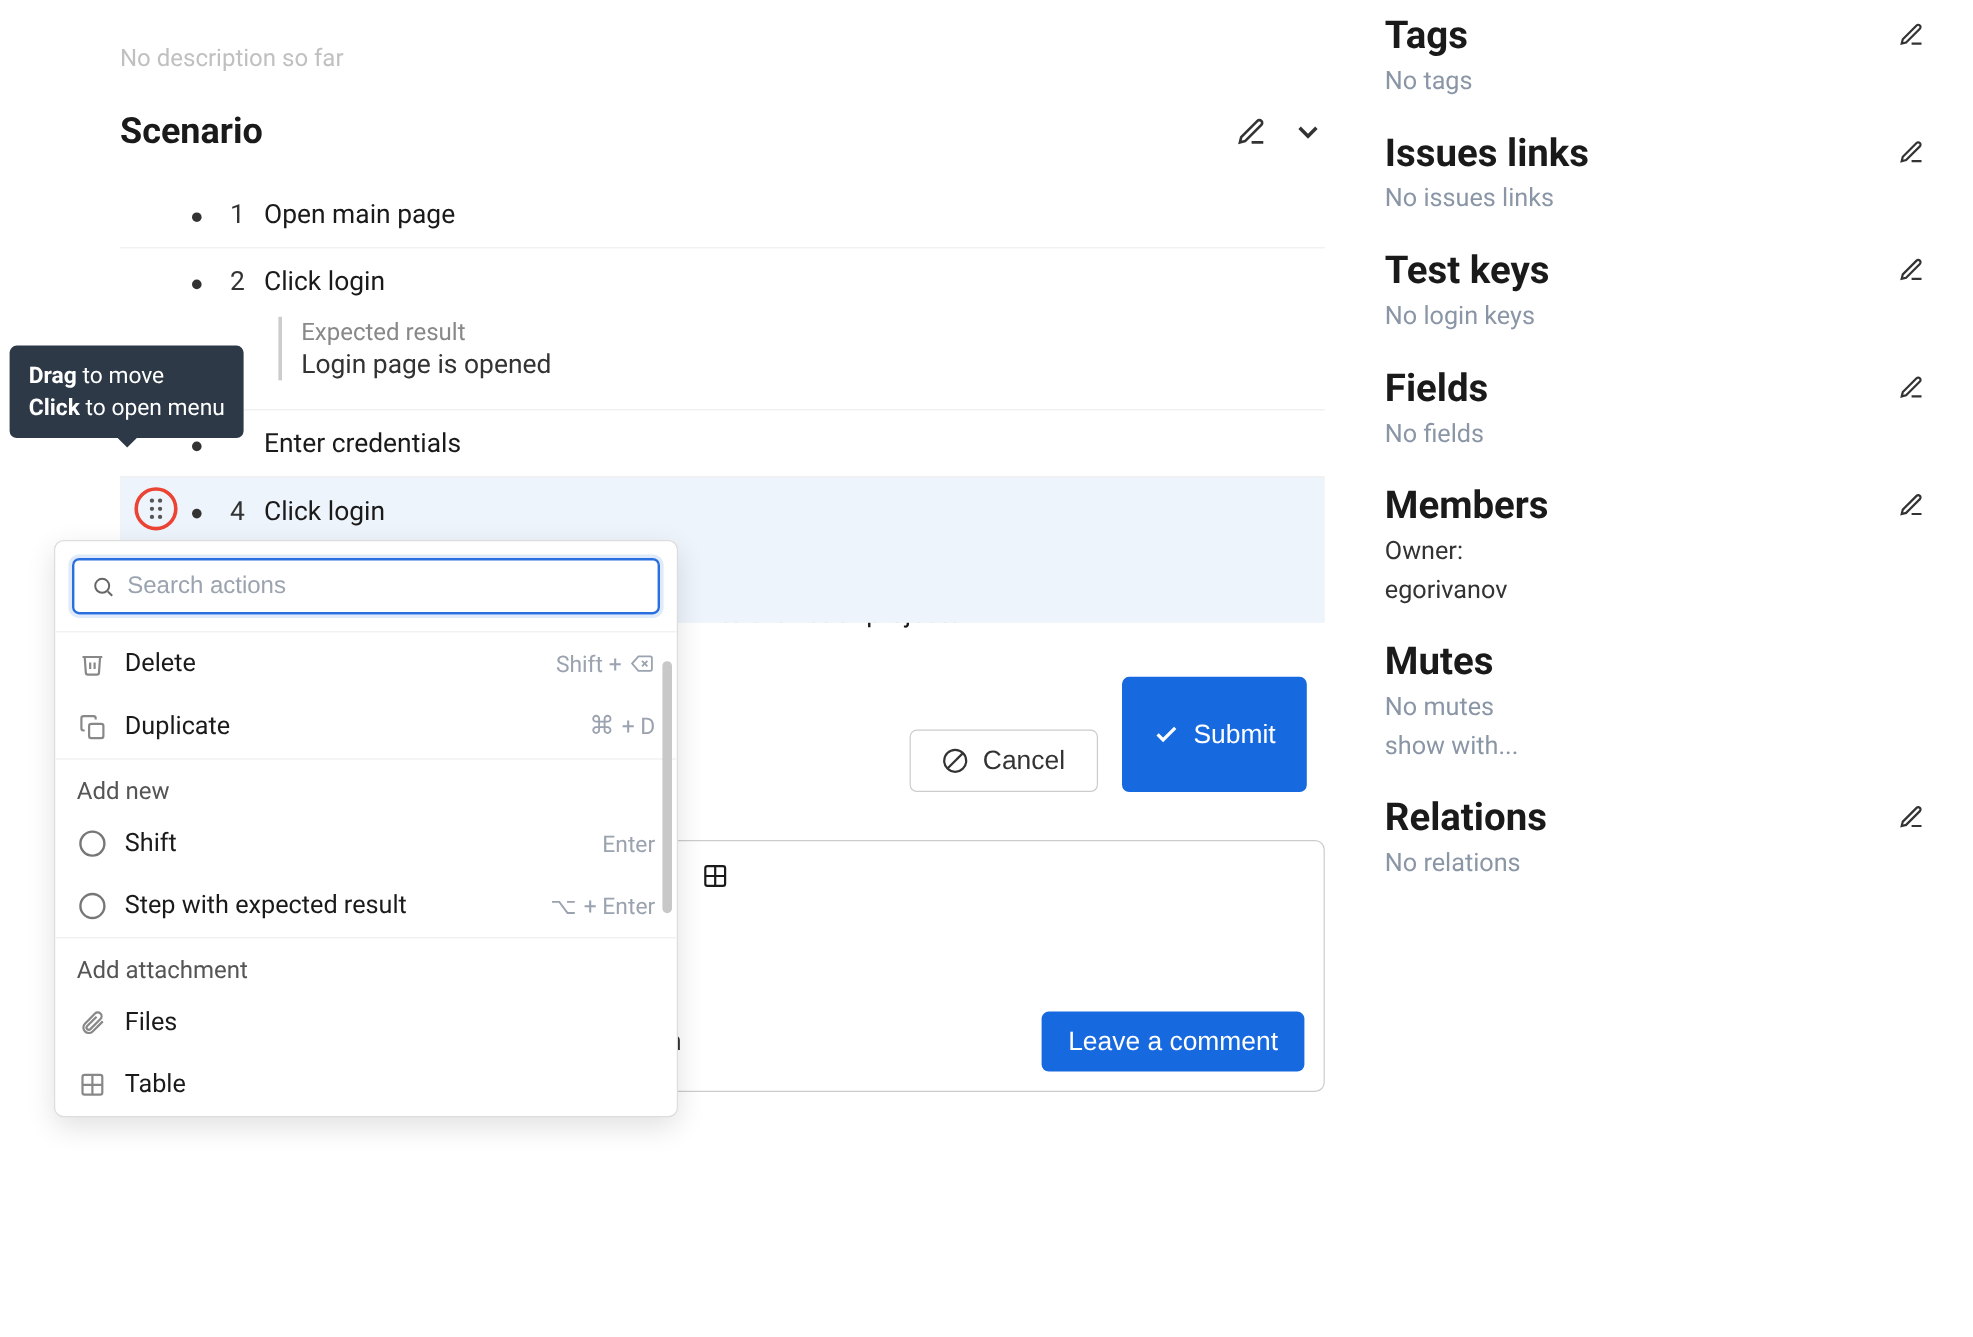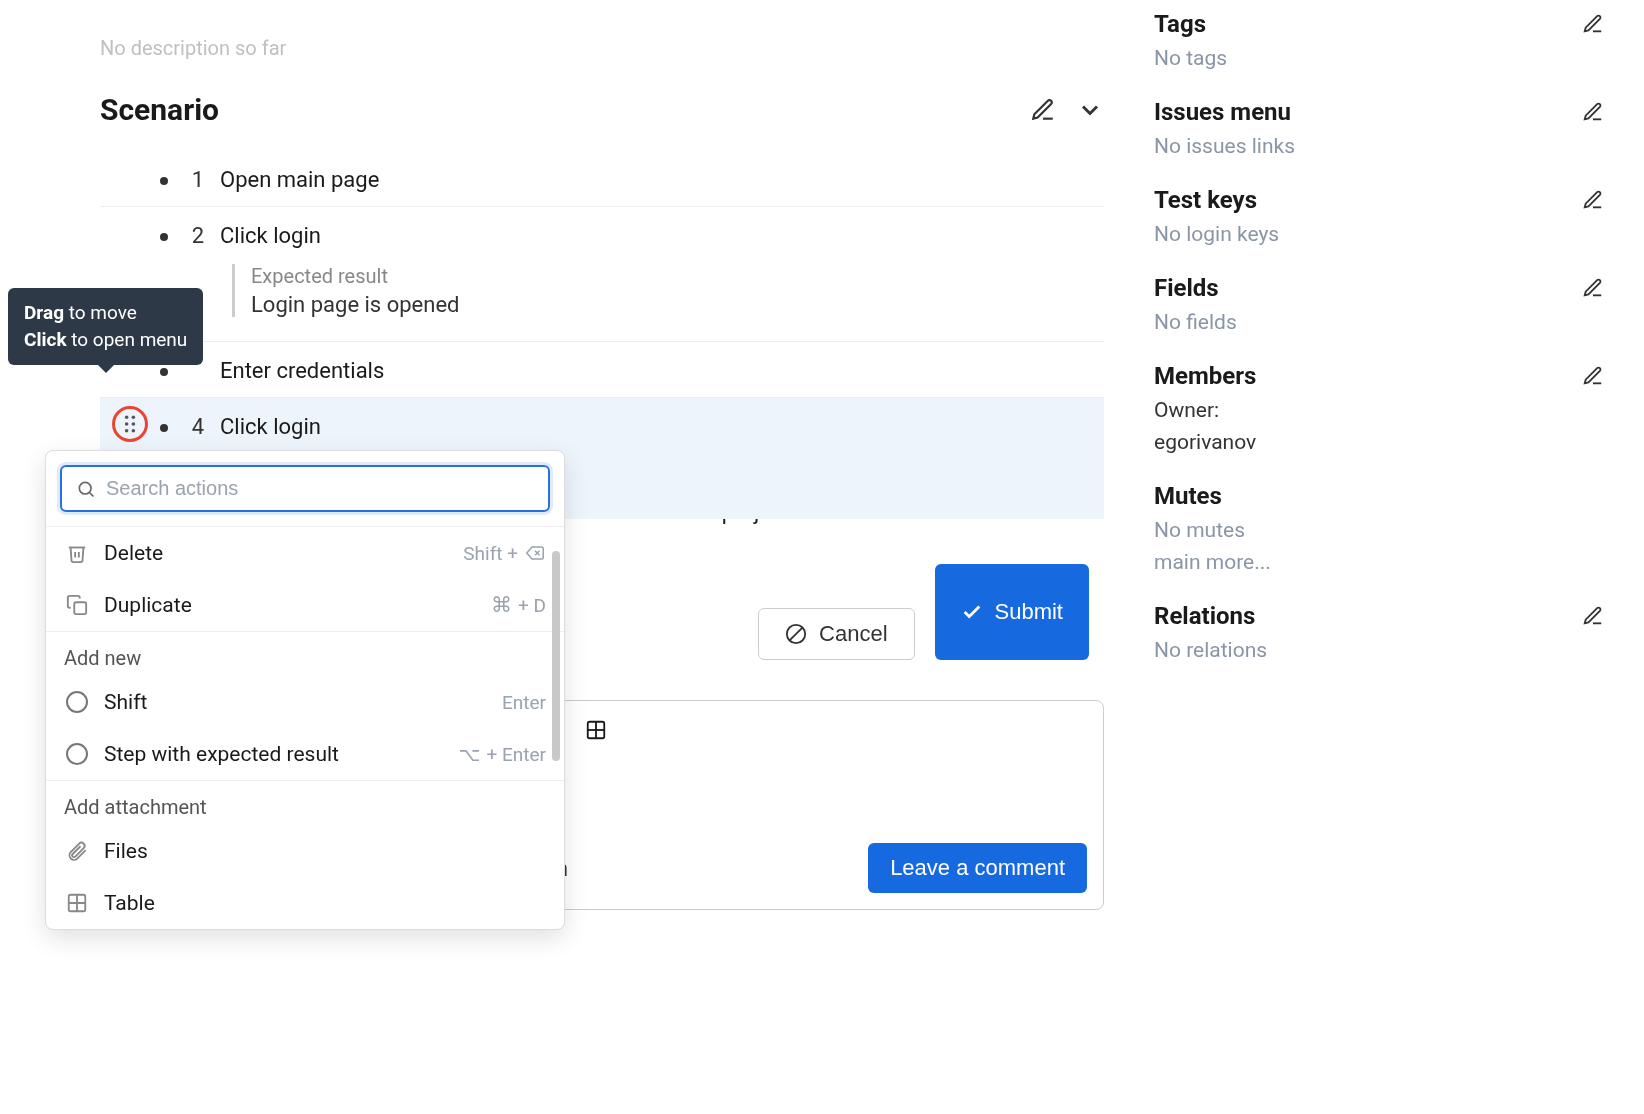--- a/index.html
+++ b/index.html
@@ -264,21 +264,21 @@
       display: inline-block;
     }
 
     
     .side-section { margin-bottom: 28px; }
     .side-header {
       display: flex;
       justify-content: space-between;
       align-items: center;
     }
-    .side-header h3 { font-size: 24px; font-weight: 700; }
+    .side-header h3 { font-size: 32px; font-weight: 700; }
     .side-value { color: #8a96a6; font-size: 21px; margin-top: 8px; }
     .side-value.dark { color: #333; }
     .show-more { color: #8a96a6; cursor: pointer; margin-top: 8px; font-size: 21px;}
   </style>
 </head>
 <body>
 
 <div class="page">
   <div class="main">
     <div class="description">No description so far</div>
@@ -385,21 +385,21 @@
               <path d="M12 20h9"></path>
               <path d="M16.5 3.5a2.1 2.1 0 1 1 3 3L7 19l-4 1 1-4 12.5-12.5z"></path>
             </svg>
           </span>
       </div>
       <div class="side-value">No tags</div>
     </div>
 
     <div class="side-section">
       <div class="side-header">
-        <h3>Issues menu</h3>
+        <h3>Issues links</h3>
         <span class="icon-btn">
             <svg width="22" height="22" viewBox="0 0 24 24" fill="none" stroke="currentColor" stroke-width="2">
               <path d="M12 20h9"></path>
               <path d="M16.5 3.5a2.1 2.1 0 1 1 3 3L7 19l-4 1 1-4 12.5-12.5z"></path>
             </svg>
           </span>
       </div>
       <div class="side-value">No issues links</div>
     </div>
 
@@ -441,21 +441,21 @@
       </div>
       <div class="side-value dark">Owner:</div>
       <div class="side-value dark">egorivanov</div>
     </div>
 
     <div class="side-section">
       <div class="side-header">
         <h3>Mutes</h3>
       </div>
       <div class="side-value">No mutes</div>
-      <div class="show-more">main more...</div>
+      <div class="show-more">show with...</div>
     </div>
 
     <div class="side-section">
       <div class="side-header">
         <h3>Relations</h3>
         <span class="icon-btn">
             <svg width="22" height="22" viewBox="0 0 24 24" fill="none" stroke="currentColor" stroke-width="2">
               <path d="M12 20h9"></path>
               <path d="M16.5 3.5a2.1 2.1 0 1 1 3 3L7 19l-4 1 1-4 12.5-12.5z"></path>
             </svg>

